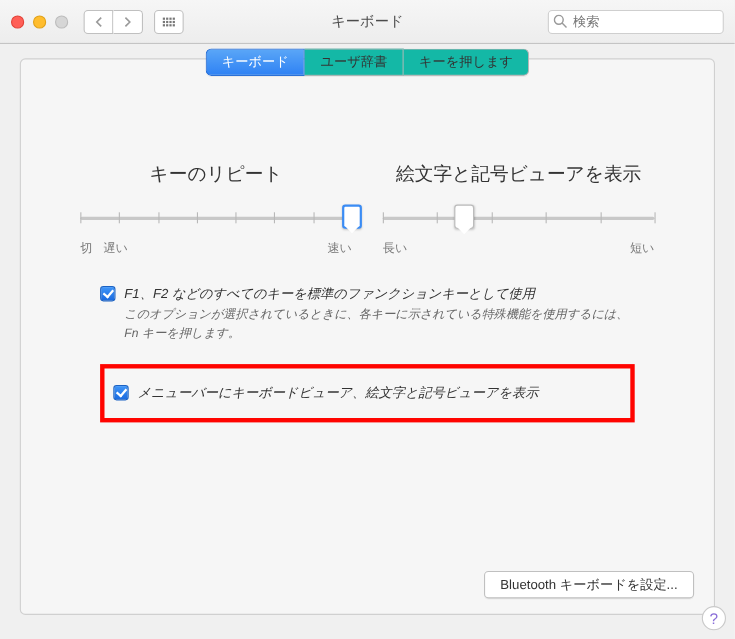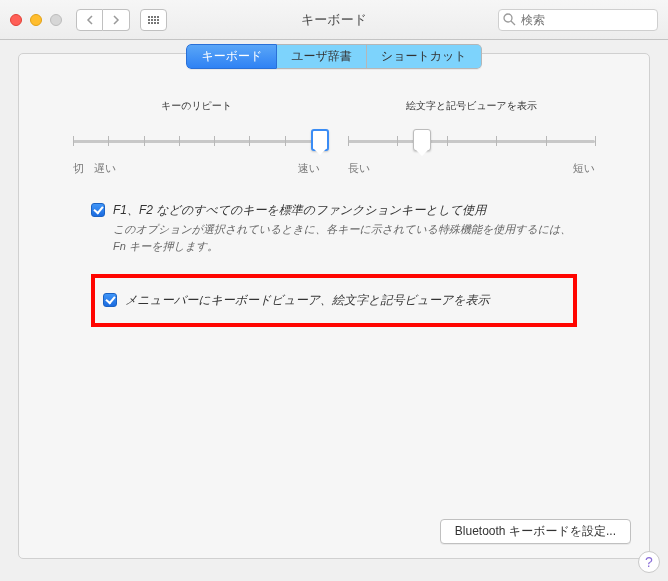--- a/index.html
+++ b/index.html
@@ -27,29 +27,29 @@
     .search-wrap { margin-left:auto; position:relative; }
     .search { width:160px; height:22px; border:1px solid #cfcfcf; border-radius:4px; padding:0 6px 0 22px; font-size:12px; background:#fff; color:#999; }
     .search-wrap svg { position:absolute; left:5px; top:4px; }
 
     
     .panel { position:absolute; top:53px; left:18px; right:18px; bottom:22px; background:#f6f6f6; border:1px solid #d0d0d0; border-radius:5px; }
 
     
     .tabs { display:flex; justify-content:center; background:transparent; margin-top:-10px; }
     .segmented { display:flex; border-radius:5px; overflow:hidden; box-shadow:0 1px 0 rgba(0,0,0,0.05);}
-    .seg { font-size:12px; padding:3px 14px; background:#7dd3fc; border:1px solid #b6b6b6; border-left:none; color:#333; }
+    .seg { font-size:12px; padding:3px 14px; background:#14b8a6; border:1px solid #b6b6b6; border-left:none; color:#333; }
     .seg:first-child { border-left:1px solid #b6b6b6; border-top-left-radius:5px; border-bottom-left-radius:5px;}
     .seg:last-child { border-top-right-radius:5px; border-bottom-right-radius:5px;}
     .seg.active { background:linear-gradient(#5aa6f7,#2f82f4); color:#fff; border-color:#2a70d7; }
 
     
     .sliders { display:flex; justify-content:space-around; padding:30px 40px 10px;}
     .slider-box { text-align:center; flex:1; padding:0 14px; }
-    .slider-label { font-size:10px; color:#333; margin-bottom:16px; }
+    .slider-label { font-size:17px; color:#333; margin-bottom:16px;margin-top:48px; }
     .track { position:relative; height:26px; }
     .track .line { position:absolute; top:11px; left:0; right:0; height:3px; background:#c8c8c8; border-radius:2px;}
     .track .tick { position:absolute; top:7px; height:10px; border-left:1px solid #b8b8b8; }
     .thumb { position:absolute; top:0; width:18px; height:22px; background:#fff; border:1px solid #bcbcbc; border-radius:3px; transform:translateX(-50%); box-shadow:0 1px 2px rgba(0,0,0,0.2);}
     .thumb::after{ content:''; position:absolute; bottom:-6px; left:50%; transform:translateX(-50%); width:0; height:0; border-left:7px solid transparent; border-right:7px solid transparent; border-top:7px solid #fff;}
     .thumb.blue { border:2px solid #3a8cf5;}
     .thumb.blue::after{ border-top-color:#fff;}
     .sub-labels { display:flex; justify-content:space-between; font-size:11px; color:#777; margin-top:6px; }
 
     
@@ -113,21 +113,21 @@
     <input class="search" placeholder="検索" style="">
   </div>
 </div>
 
 <div class="panel">
 
   <div class="tabs">
     <div class="segmented">
       <div class="seg active">キーボード</div>
       <div class="seg">ユーザ辞書</div>
-      <div class="seg">ショートカット</div>
+      <div class="seg">キーを押します</div>
     </div>
   </div>
 
   <div class="sliders">
 
     <div class="slider-box">
       <div class="slider-label">キーのリピート</div>
       <div class="track">
         <div class="line"></div>
         <div class="tick" style="left:0%"></div>

